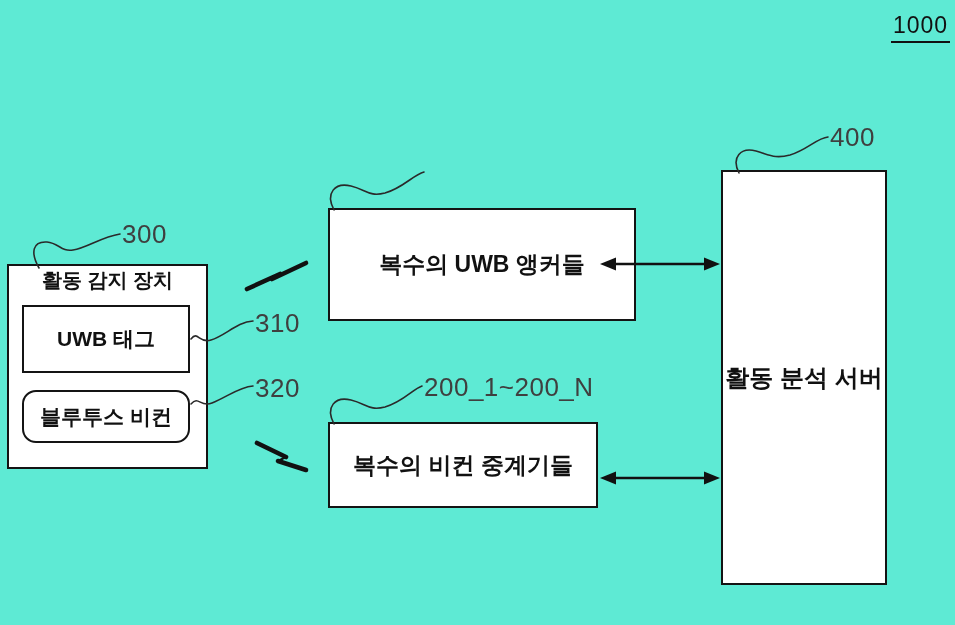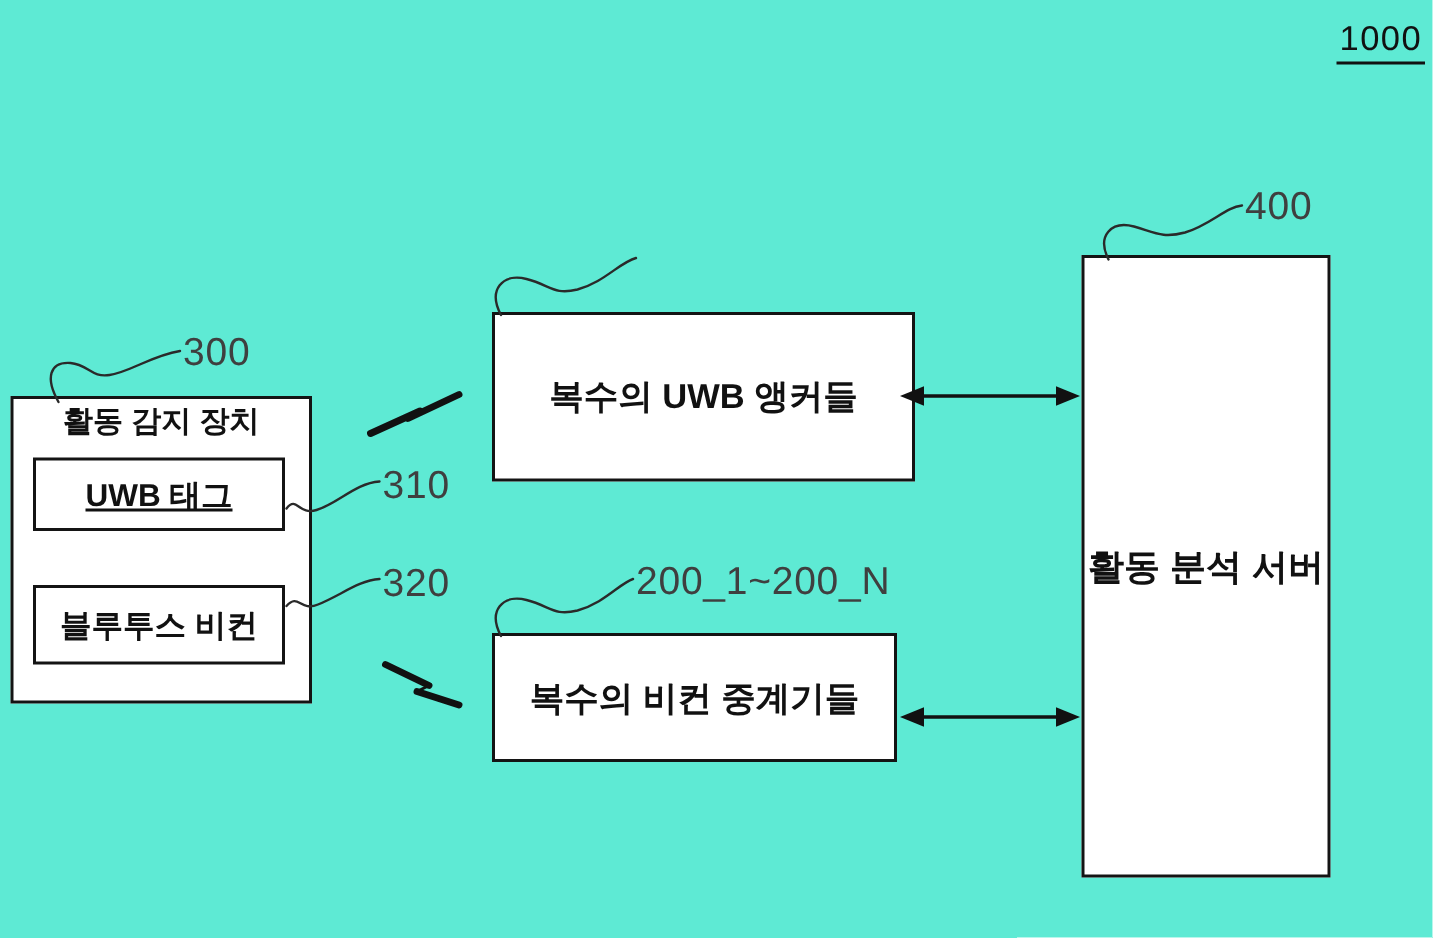--- a/index.html
+++ b/index.html
@@ -11,23 +11,23 @@
   .box{
     position:absolute;border:2px solid #141414;background:#ffffff;
     display:flex;align-items:center;justify-content:center;
     font-weight:700;text-align:center;
   }
   .device-box{left:7px;top:264px;width:201px;height:205px;display:block;}
   .device-title{
     width:100%;text-align:center;font-weight:700;font-size:20px;
     margin-top:1px;letter-spacing:0px;
   }
-  .sub-box{left:22px;top:305px;width:168px;height:49px;font-size:21px;text-decoration:underline;}
-  .sub-box2{left:22px;top:390px;width:168px;height:53px;font-size:21px;}
-  .anchors-box{left:328px;top:208px;width:282px;height:113px;font-size:23px;}
+  .sub-box{left:22px;top:305px;width:168px;height:68px;font-size:21px;}
+  .sub-box2{left:22px;top:390px;width:168px;height:53px;font-size:21px;border-radius:14px;}
+  .anchors-box{left:328px;top:208px;width:308px;height:113px;font-size:23px;}
   .repeaters-box{left:328px;top:422px;width:270px;height:86px;font-size:23px;}
   .server-box{left:721px;top:170px;width:166px;height:415px;font-size:24px;}
   .ref-label{
     position:absolute;font-size:26px;color:#3f3f3f;line-height:1.1;
     white-space:nowrap;letter-spacing:0.5px;
   }
   .fig-num{
     position:absolute;left:891px;top:12px;font-size:23px;color:#111;
     border-bottom:2px solid #111;padding:0 2px 2px 2px;letter-spacing:1px;
   }

